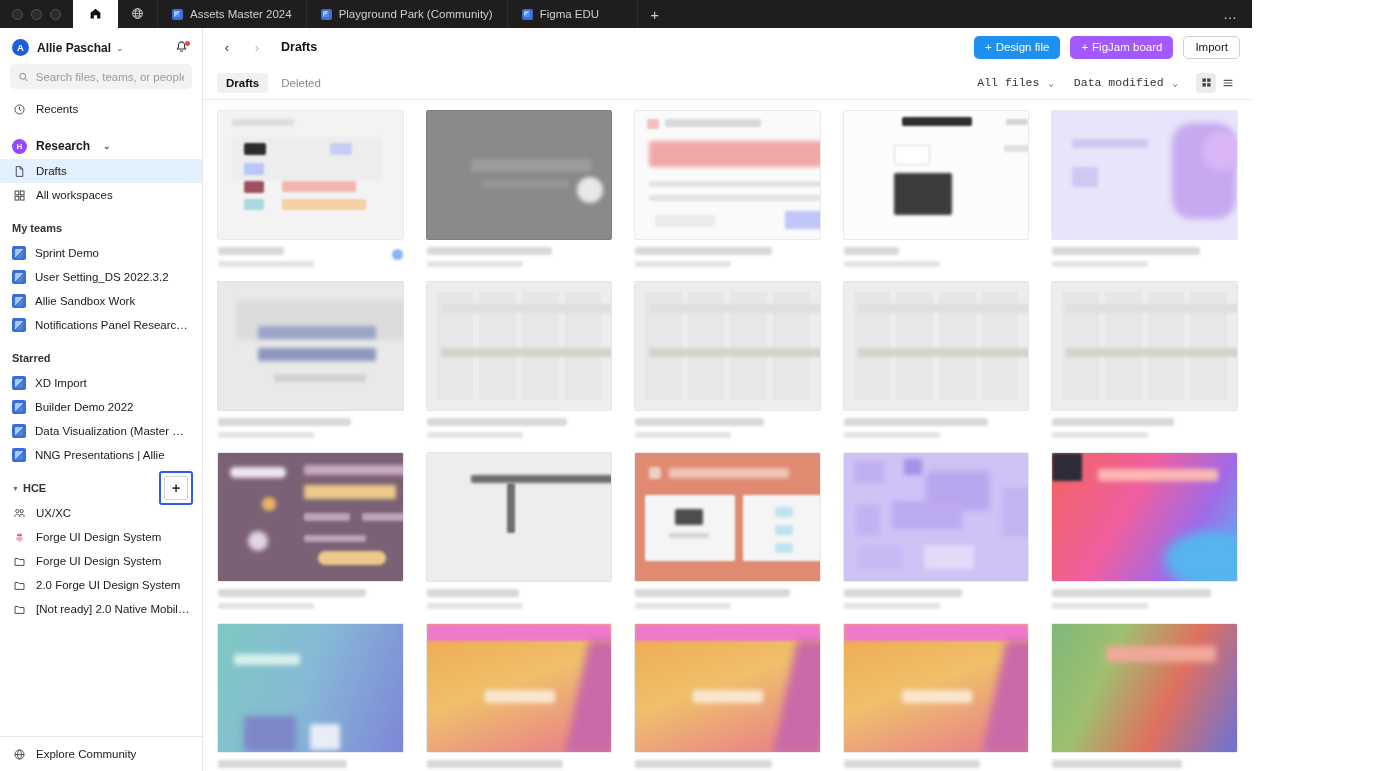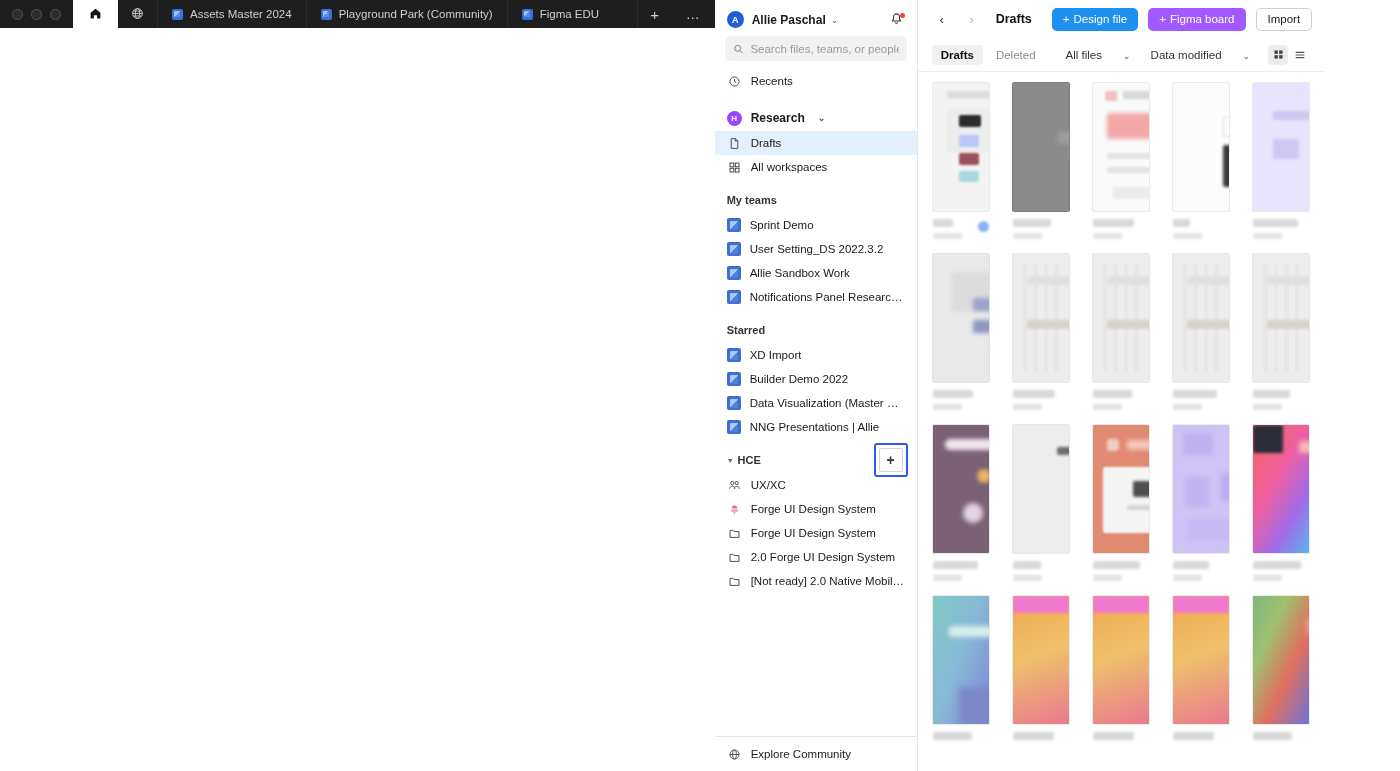--- a/index.html
+++ b/index.html
@@ -1,21 +1,21 @@
 <!DOCTYPE html>
 <html><head>
 <meta charset="utf-8">
 <style>
   * { box-sizing: border-box; margin: 0; padding: 0; }
   html, body {
     width: 1400px; height: 771px;
     font-family: "Liberation Sans", sans-serif;
     background: #fff; overflow: hidden;
   }
-  .app { width: 1252px; height: 771px; display: flex; flex-direction: row; }
+  .app { width: 1252px; height: 771px; display: flex; flex-direction: column; }
 
   
   .tabbar {
     height: 28px; background: #1e1e1e; display: flex; align-items: stretch;
     flex: 0 0 28px;
   }
   .traffic { display: flex; align-items: center; gap: 8px; padding: 0 12px; }
   .light { width: 11px; height: 11px; border-radius: 50%; border: 1px solid #555; background: #2c2c2c; }
   .tab {
     display: flex; align-items: center; gap: 7px;
@@ -122,21 +122,21 @@
 
   .subbar {
     height: 34px; flex: 0 0 34px; display: flex; align-items: center;
     padding: 0 14px 0 14px; border-bottom: 1px solid #ececec; gap: 4px;
   }
   .stab {
     font-size: 11.5px; color: #8a8a8a; padding: 4px 9px; border-radius: 4px;
   }
   .stab.on { color: #111; font-weight: 700; background: #f0f0f0; }
   .subbar .spacer { flex: 1; }
-  .filter { font-size: 11.5px; color: #333; display: flex; align-items: flex-end; gap: 16px; padding: 0 8px; }
+  .filter { font-size: 11.5px; color: #333; display: flex; align-items: flex-end; gap: 4px; padding: 0 8px; font-family: Liberation Mono, monospace; }
   .viewtog { display: flex; align-items: center; gap: 2px; margin-left: 6px; }
   .vbtn { width: 20px; height: 20px; border-radius: 4px; display:flex; align-items:center; justify-content:center; }
   .vbtn.on { background: #ececec; }
 
   
   .grid-wrap { flex: 1; overflow: hidden; padding: 10px 14px 0 14px; background: #fff; }
   .grid { display: grid; grid-template-columns: repeat(5, 1fr); column-gap: 22px; row-gap: 2px; }
   .card { display: flex; flex-direction: column; }
   .thumb {
     height: 130px; border-radius: 2px; background: #f0f0f0; border: 1px solid #eaeaea;
@@ -379,21 +379,21 @@
         <span class="navbtn">‹</span>
         <span class="navbtn dim">›</span>
         <span class="crumb">Drafts</span>
         <span class="spacer"></span>
         <span class="btn btn-blue">
           <span>+</span>
           <span>Design file</span>
         </span>
         <span class="btn btn-purple">
           <span>+</span>
-          <span>Figma board</span>
+          <span>FigJam board</span>
         </span>
         <span class="btn btn-outline">Import</span>
       </div>
 
       <div class="subbar">
         <span class="stab on">Drafts</span>
         <span class="stab">Deleted</span>
         <span class="spacer"></span>
         <span class="filter">
           <span>All files</span>

